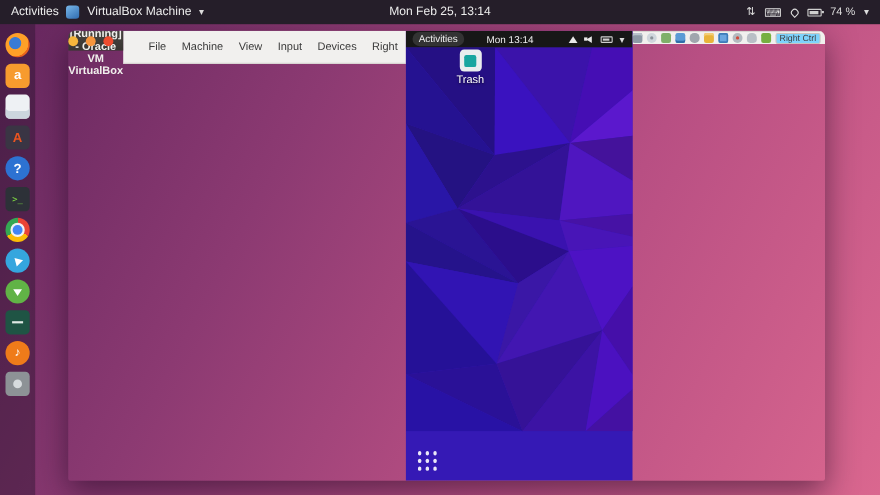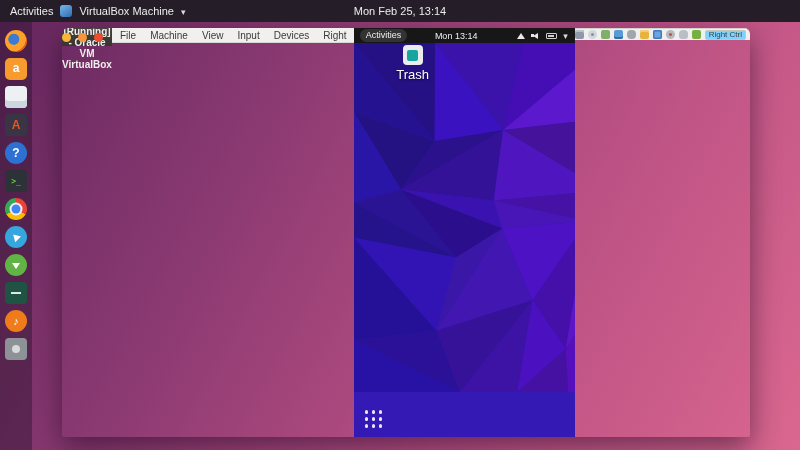--- a/index.html
+++ b/index.html
@@ -69,22 +69,22 @@
   .vbox { position: absolute; left: 62px; top: 28px; width: 688px; height: 409px;
     border-radius: 6px 6px 2px 2px; overflow: hidden; display: flex; flex-direction: row;
     box-shadow: 0 10px 28px rgba(20, 0, 25, 0.5); z-index: 35; }
   .titlebar { height: 18px; flex: 0 0 auto; position: relative; display: flex;
     align-items: center; background: linear-gradient(#474440, #383531); }
   .title { position: absolute; left: 0; right: 0; text-align: center; color: #f0efec;
     font-size: 10px; font-weight: bold; }
   .winbtns { margin-left: auto; display: flex; gap: 7px; padding-right: 9px; z-index: 2; }
   .wb { width: 9px; height: 9px; border-radius: 50%; }
   .wb.min { background: #f6b73c; } .wb.max { background: #f6953c; } .wb.close { background: #ee4c2e; }
-  .menubar { height: 15px; flex: 0 0 auto; background: #f1f0ee;
-    border-bottom: 1px solid #d9d7d3; display: flex; align-items: center; padding-left: 1px; }
+  .menubar { height: 30px; flex: 0 0 auto; background: #f1f0ee;
+    border-bottom: 1px solid #d9d7d3; display: flex; align-items: center; padding-left: 16px; }
   .menu-item { font-size: 10px; color: #3a3a3a; padding: 0 7px; }
 
   
   .guest { flex: 1; position: relative; overflow: hidden; background: #3519b5; }
   .g-topbar { position: absolute; top: 0; left: 0; right: 0; height: 15px;
     background: #171717; display: flex; align-items: center; color: #f0f0f0;
     font-size: 9px; z-index: 5; }
   .g-activities { margin-left: 6px; padding: 0 6px; border-radius: 7px;
     background: rgba(255, 255, 255, 0.12); line-height: 13px; }
   .g-clock { position: absolute; left: 0; right: 16px; text-align: center; }
@@ -99,21 +99,21 @@
     border-right: 5px solid #e8e8e8; }
   .g-batt { width: 11px; height: 6px; border: 1px solid #cfcfcf; border-radius: 1px; position: relative; }
   .g-batt::before { content: ""; position: absolute; left: 1px; top: 1px; bottom: 1px;
     width: 6px; background: #cfcfcf; }
   #wallpaper { position: absolute; top: 15px; left: 0; width: 688px; height: 349px; display: block; }
   .trash { position: absolute; left: 35px; top: 17px; width: 48px; z-index: 4;
     display: flex; flex-direction: column; align-items: center; gap: 2px; }
   .trash-ic { width: 20px; height: 20px; border-radius: 4px; background: #e9edee;
     display: flex; align-items: center; justify-content: center; }
   .trash-ic::after { content: ""; width: 11px; height: 11px; border-radius: 2px; background: #18a5a0; }
-  .trash-label { font-size: 13px; color: #fff; text-shadow: 0 1px 2px rgba(0, 0, 0, 0.7); }
+  .trash-label { font-size: 10px; color: #fff; text-shadow: 0 1px 2px rgba(0, 0, 0, 0.7); }
   .appgrid { position: absolute; left: 11px; bottom: 9px; z-index: 4;
     display: grid; grid-template-columns: repeat(3, 4px); grid-auto-rows: 4px; gap: 3px; }
   .appgrid i { width: 3.5px; height: 3.5px; border-radius: 50%; background: rgba(255, 255, 255, 0.9); }
 
   
   .statusbar { height: 12px; flex: 0 0 auto; background: #f1f0ee;
     border-top: 1px solid #d4d2ce; display: flex; align-items: center;
     justify-content: flex-end; gap: 4px; padding-right: 4px; }
   .sb-ic { width: 9px; height: 9px; border-radius: 2px; position: relative; }
   .sb-hdd { background: #8d99a6; box-shadow: inset 0 2px 0 #b9c2cc; }
@@ -140,20 +140,28 @@
 <div class="screen">
 
   <div class="host-topbar">
     <div class="ht-left">
       <span>Activities</span>
       <span class="vm-appicon"></span>
       <span>VirtualBox Machine</span>
       <span class="chev"></span>
     </div>
     <div class="ht-center">Mon Feb 25, 13:14</div>
+    <div class="ht-right">
+      <span class="tray-updown"></span>
+      <span class="tray-kbd"></span>
+      <span class="tray-pin"></span>
+      <span class="batt"></span>
+      <span>74 %</span>
+      <span class="chev"></span>
+    </div>
   </div>
 
   <div class="host-dock">
     <div class="dk firefox"></div>
     <div class="dk amazon"></div>
     <div class="dk files"></div>
     <div class="dk softa"></div>
     <div class="dk help"></div>
     <div class="dk term"></div>
     <div class="dk chrome"></div>

